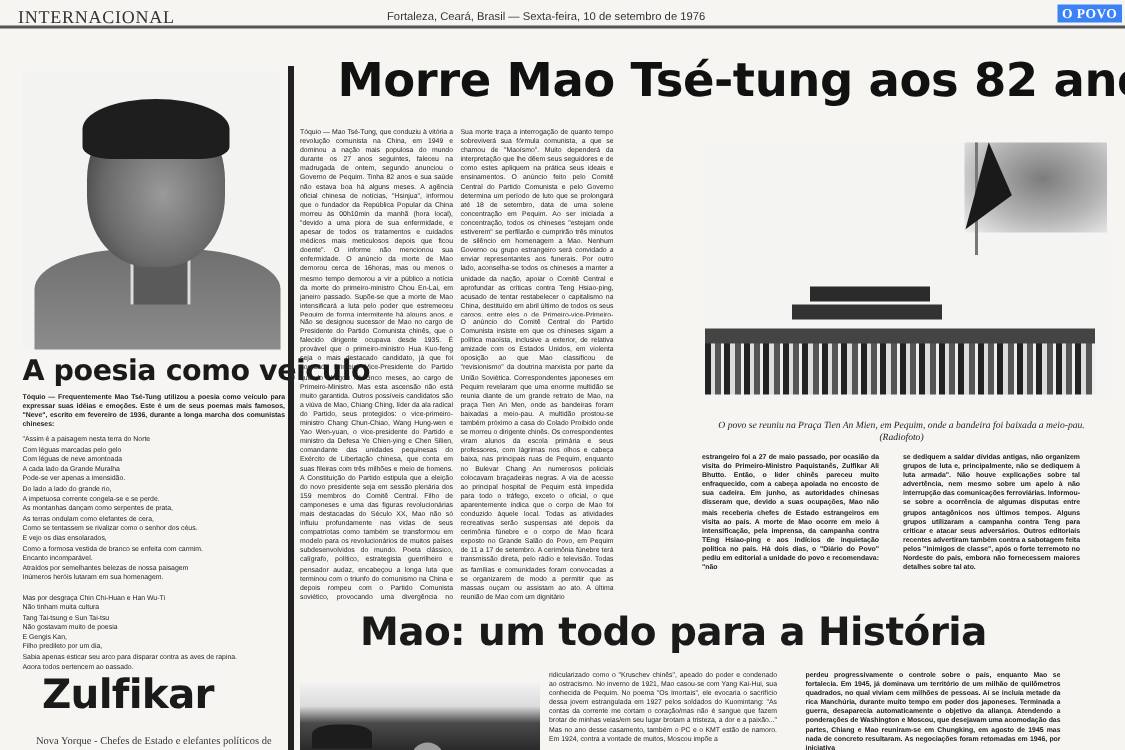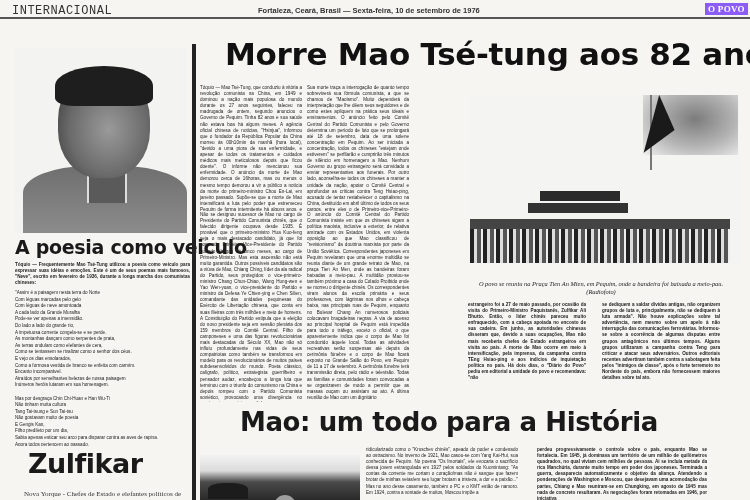--- a/index.html
+++ b/index.html
@@ -4,27 +4,27 @@
 <style>
   html, body { margin:0; padding:0; }
   body {
     width:750px; height:500px; overflow:hidden; position:relative;
     background:#f6f5f2; color:#1a1a1a;
     font-family:"Liberation Sans", sans-serif;
   }
   .abs { position:absolute; }
   .section-label {
     left:12px; top:4px; font-size:12px; letter-spacing:0.5px; color:#333;
-    font-family:Liberation Mono, monospace; font-weight:normal;
+    font-family:Liberation Serif, serif; font-weight:normal;
   }
   .dateline {
-    left:258px; top:6px; font-size:7.5px; font-weight:bold; color:#333;
+    left:258px; top:6px; font-size:7.5px; font-weight:normal; color:#333;
   }
   .brand {
-    left:705px; top:3px; background:#8b5cf6; color:#fff; font-family:"Liberation Serif", serif;
+    left:705px; top:3px; background:#3b82f6; color:#fff; font-family:"Liberation Serif", serif;
     font-weight:bold; font-size:9px; padding:1px 3px; letter-spacing:0.3px;
   }
   .pagenum { left:772px; top:1px; font-size:13px; color:#222; }
   .top-rule { left:0; top:17px; width:750px; height:2px; background:#555; }
 
   .col-rule { width:4px; background:#222; }
   .hl1 {
     left:225px; top:36px; font-size:31px; font-weight:bold; letter-spacing:-0.3px;
     font-family:"DejaVu Sans", sans-serif; color:#111; line-height:36px; white-space:nowrap;
   }

